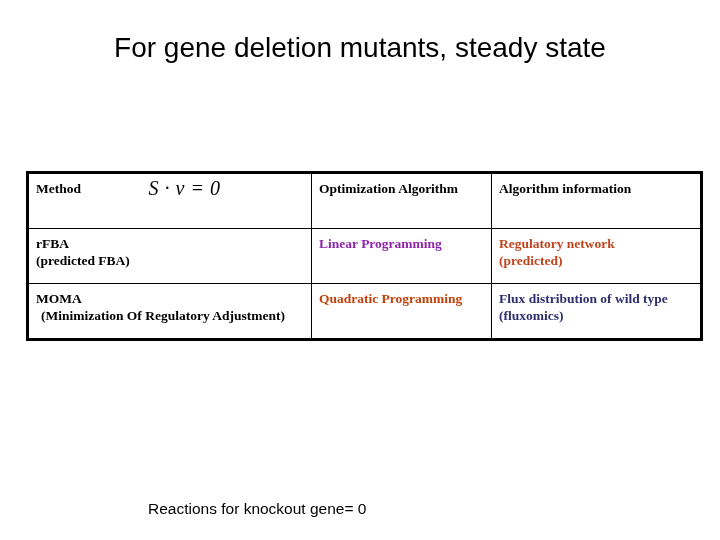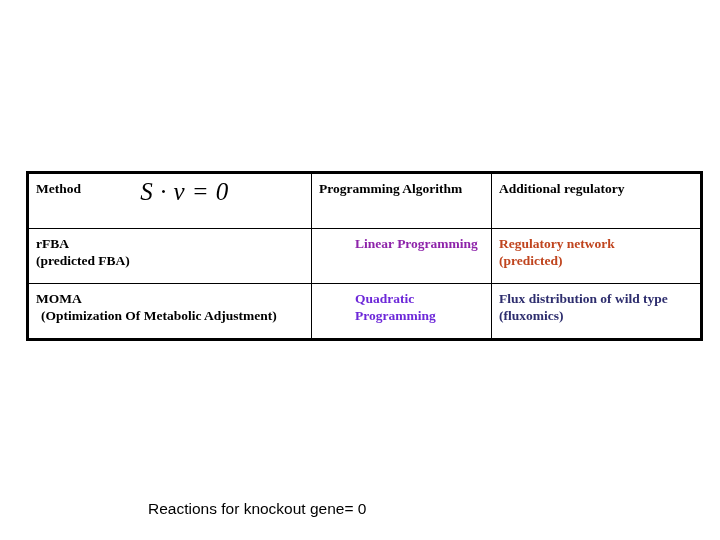--- a/index.html
+++ b/index.html
@@ -72,33 +72,33 @@
   .equation {
     position: absolute;
     left: 0;
     right: 0;
     top: 2px;
     text-align: center;
     padding-left: 29px;
     font-family: "Liberation Serif", "DejaVu Serif", serif;
     font-style: italic;
     font-weight: normal;
-    font-size: 25px;
+    font-size: 20px;
     color: #000000;
     letter-spacing: 0.5px;
   }
 
   .cell-main { display: block; }
   .cell-sub  { display: block; }
   .indent-1  { padding-left: 5px; }
 
   .algo-centered {
     text-align: center;
   }
-  .algo-centered .l1 { display: block; text-align: left; margin-left: 36px; }
+  .algo-centered .l1 { display: block; text-align: left; }
   .algo-centered .l2 { display: block; text-align: center; padding-right: 18px; }
 
   
   .caption {
     position: absolute;
     left: 148px;
     top: 454px;
     font-family: "Liberation Sans", "DejaVu Sans", sans-serif;
     font-size: 15.5px;
     color: #000000;
@@ -106,43 +106,44 @@
     white-space: pre;
   }
   .caption .crow { display: block; }
   .caption .clabel { display: inline-block; }
   .caption .cval { display: inline-block; }
 </style>
 </head>
 <body>
 
 <div class="slide-title">
+  <span class="tline">For gene deletion mutants, steady state</span>
 </div>
 
 <div class="table-wrap">
   <table class="methods">
     <colgroup>
       <col class="c1">
         <col class="c2">
         <col class="c3">
     </colgroup>
     <tbody>
 
       <tr>
         <td class="hdr-method-cell">
           <span class="hdr-label">Method</span>
           <span class="equation">
             <span>S · v = 0</span>
           </span>
         </td>
         <td>
-          <span class="hdr-label">Programming  Algorithm</span>
+          <span class="hdr-label">Optimization  Algorithm</span>
         </td>
         <td>
-          <span class="hdr-label">Additional regulatory</span>
+          <span class="hdr-label">Algorithm information</span>
         </td>
       </tr>
 
       <tr>
         <td>
           <span class="cell-main">rFBA</span>
           <span class="cell-sub">(predicted FBA)</span>
         </td>
         <td class="algo-centered" style="color: rgb(142, 36, 170);">
           <span class="l1">Linear Programming</span>
@@ -151,23 +152,23 @@
         <td style="color: rgb(192, 69, 31);">
           <span class="cell-main">Regulatory network</span>
           <span class="cell-sub">(predicted)</span>
         </td>
       </tr>
 
 
       <tr>
         <td>
           <span class="cell-main">MOMA</span>
-          <span class="cell-sub indent-1">(Optimization Of Metabolic Adjustment)</span>
+          <span class="cell-sub indent-1">(Minimization Of Regulatory Adjustment)</span>
         </td>
-        <td class="algo-centered" style="color: #6d28d9;">
+        <td class="algo-centered" style="color: #c2410c;">
           <span class="l1">Quadratic Programming</span>
           <span class="l2"></span>
         </td>
         <td style="color: rgb(46, 46, 110);">
           <span class="cell-main">Flux distribution of wild type</span>
           <span class="cell-sub">(fluxomics)</span>
         </td>
       </tr>
 
     </tbody>

